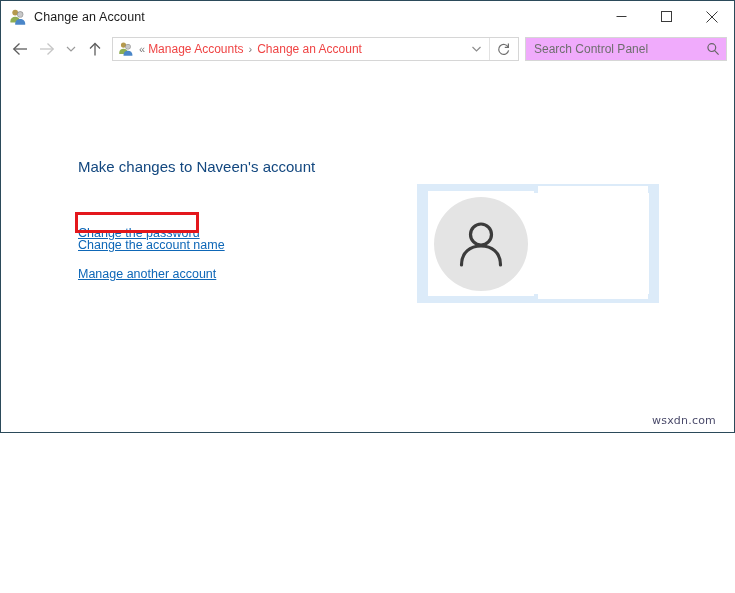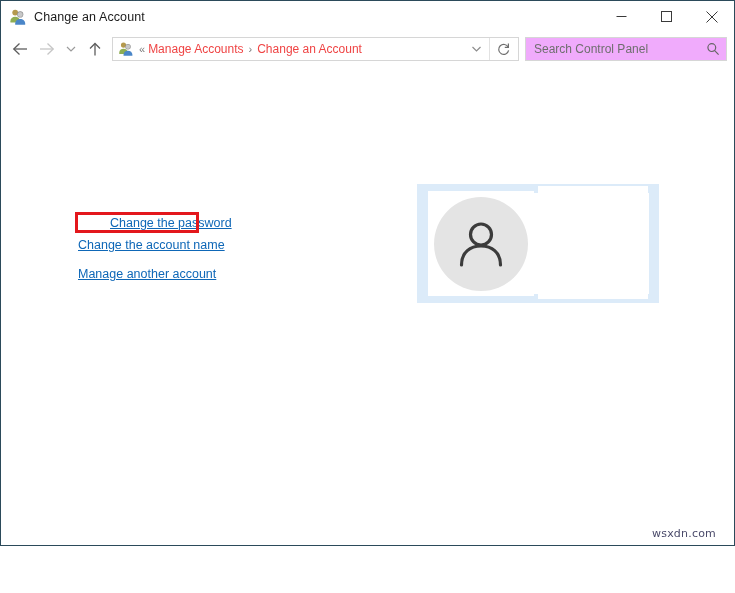--- a/index.html
+++ b/index.html
@@ -14,21 +14,21 @@
     overflow: hidden;
     position: relative;
   }
 
   
   #window {
     position: absolute;
     left: 0;
     top: 0;
     width: 735px;
-    height: 546px;
+    height: 433px;
     box-sizing: border-box;
     border: 1px solid #2b4a5a;
     background: #ffffff;
     display: flex;
     flex-direction: column;
   }
 
   
   #titlebar {
     height: 31px;
@@ -188,21 +188,21 @@
     white-space: nowrap;
   }
   .acct-link {
     position: absolute;
     left: 77px;
     font-size: 12.5px;
     color: #0e67b7;
     white-space: nowrap;
   }
   #link-name { top: 128px; margin-top: 44px; }
-  #link-password { top: 150px; text-decoration: underline; margin-left: 32px; }
+  #link-password { top: 160px; text-decoration: underline; }
   #link-type { top: 172px; }
   #link-manage { top: 201px; }
 
   #highlight-box {
     position: absolute;
     left: 74px;
     top: 146px;
     width: 124px;
     height: 21px;
     border: 3px solid #e3171c;
@@ -368,20 +368,21 @@
         <svg width="14" height="14" viewBox="0 0 14 14">
           <circle cx="5.8" cy="5.6" r="3.9" fill="none" stroke="#666" stroke-width="1.2"></circle>
           <line x1="8.7" y1="8.6" x2="12.6" y2="12.6" stroke="#666" stroke-width="1.2"></line>
         </svg>
       </div>
     </div>
   </div>
 
   <div id="content">
 
+    <div id="heading">Make changes to Naveen's account</div>
 
     <a class="acct-link" id="link-name" href="#">Change the account name</a>
 
     <a class="acct-link" id="link-password" href="#">Change the password</a>
 
 
     <a class="acct-link" id="link-manage" href="#">Manage another account</a>
 
     <div id="highlight-box"></div>
 

